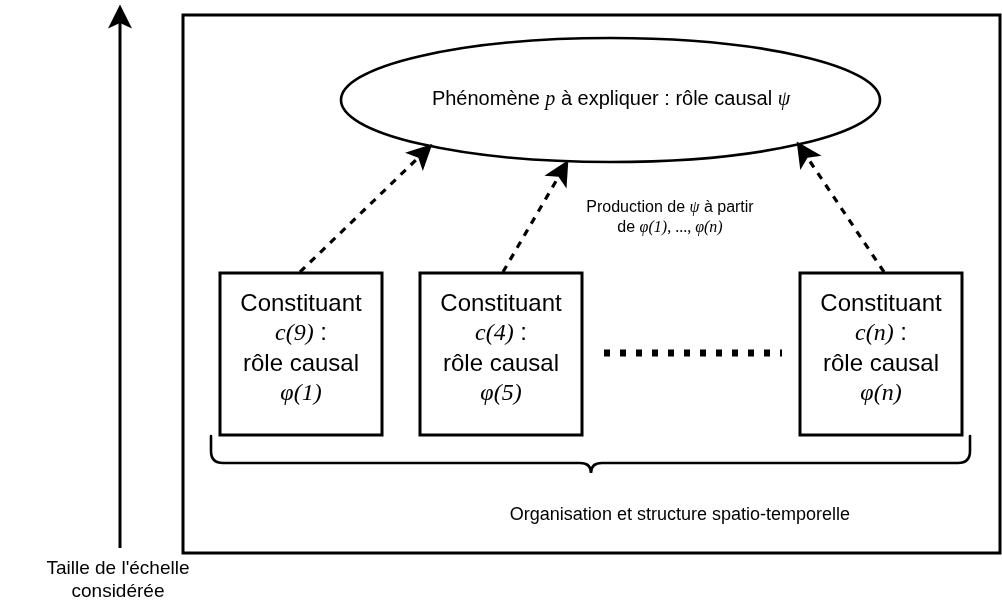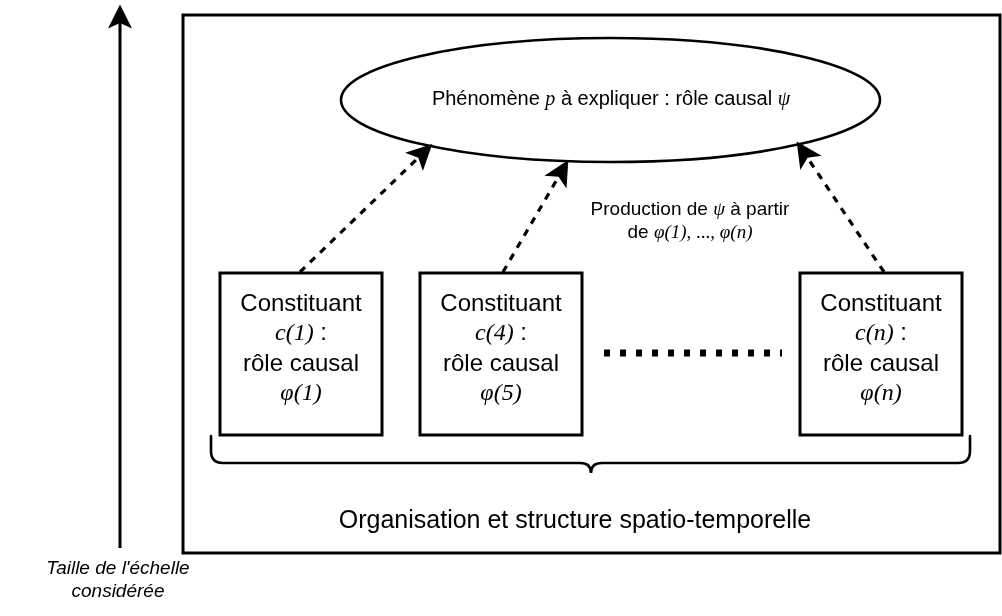--- a/index.html
+++ b/index.html
@@ -7,29 +7,29 @@
        font-family:"Liberation Sans", sans-serif;color:#000;}
   #stage{position:absolute;left:0;top:0;width:1002px;height:454px;}
   svg.layer{position:absolute;left:0;top:0;width:1002px;height:616px;pointer-events:none;}
 
   .txt{position:absolute;text-align:center;line-height:1.22;
        font-family:"Liberation Sans", sans-serif;color:#000;white-space:nowrap;}
   .mi{font-family:"Liberation Serif", serif;font-style:italic;}
   .mn{font-family:"Liberation Serif", serif;font-style:normal;}
 
   #ellipse-label{left:341px;top:86px;width:540px;font-size:20px;}
-  #production-label{left:545px;top:197px;width:290px;font-size:19px;white-space:normal;}
+  #production-label{left:525px;top:197px;width:290px;font-size:16px;white-space:normal;}
 
   .box-label{font-size:24px;}
   #box1-label{left:220px;top:288px;width:162px;}
   #box2-label{left:420px;top:288px;width:162px;}
   #box3-label{left:800px;top:288px;width:162px;}
 
-  #brace-caption{left:320px;top:504px;width:510px;font-size:25px;}
-  #axis-caption{left:6px;top:556px;width:224px;font-size:19px;white-space:normal;font-style:italic;}
+  #brace-caption{left:340px;top:504px;width:510px;font-size:18px;text-align:right;}
+  #axis-caption{left:6px;top:556px;width:224px;font-size:19px;white-space:normal;}
 </style>
 </head>
 <body>
 
 <div id="stage">
 
   <svg class="layer" viewBox="0 0 1002 616">
     <defs>
       <marker id="arrowhead" markerWidth="11" markerHeight="11" refX="2.2" refY="4" orient="auto" markerUnits="strokeWidth">
         <path d="M0,0 L8,4 L0,8 L1.9,4 Z" fill="#000"></path>
@@ -59,21 +59,21 @@
     <span>Phénomène </span><span class="mi">p</span><span> à expliquer : rôle causal </span><span class="mi">ψ</span>
   </div>
 
   <div class="txt" id="production-label">
     <span>Production de </span><span class="mi">ψ</span><span> à partir</span><br>
     <span>de </span><span class="mi">φ(1)</span><span class="mn">, ..., </span><span class="mi">φ(n)</span>
   </div>
 
   <div class="txt box-label" id="box1-label">
     <span>Constituant</span><br>
-    <span class="mi">c(1)</span><span> :</span><br>
+    <span class="mi">c(9)</span><span> :</span><br>
     <span>rôle causal</span><br>
     <span class="mi">φ(1)</span>
   </div>
 
   <div class="txt box-label" id="box2-label">
     <span>Constituant</span><br>
     <span class="mi">c(4)</span><span> :</span><br>
     <span>rôle causal</span><br>
     <span class="mi">φ(5)</span>
   </div>

